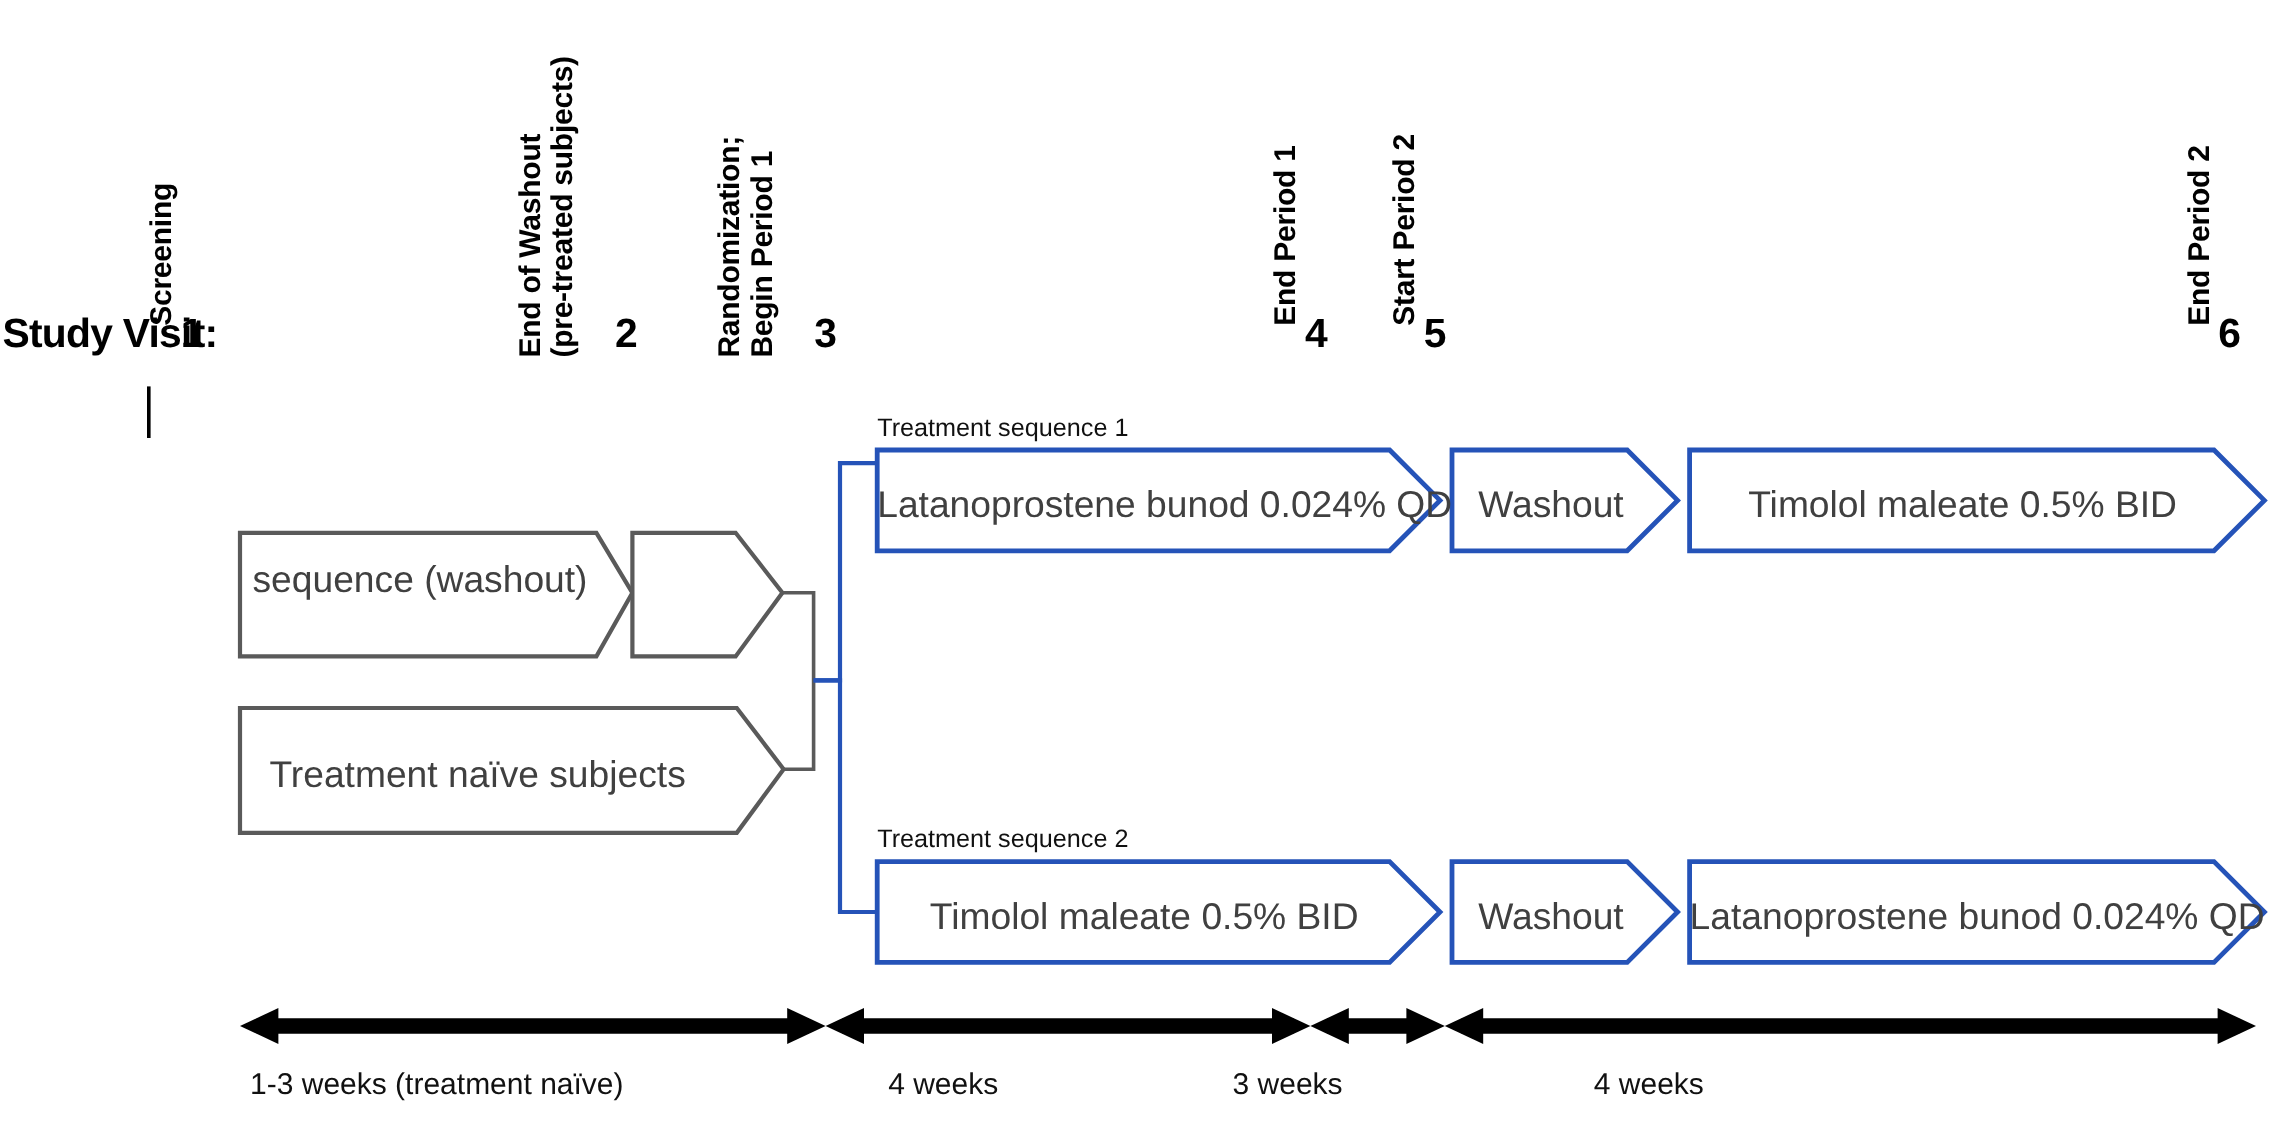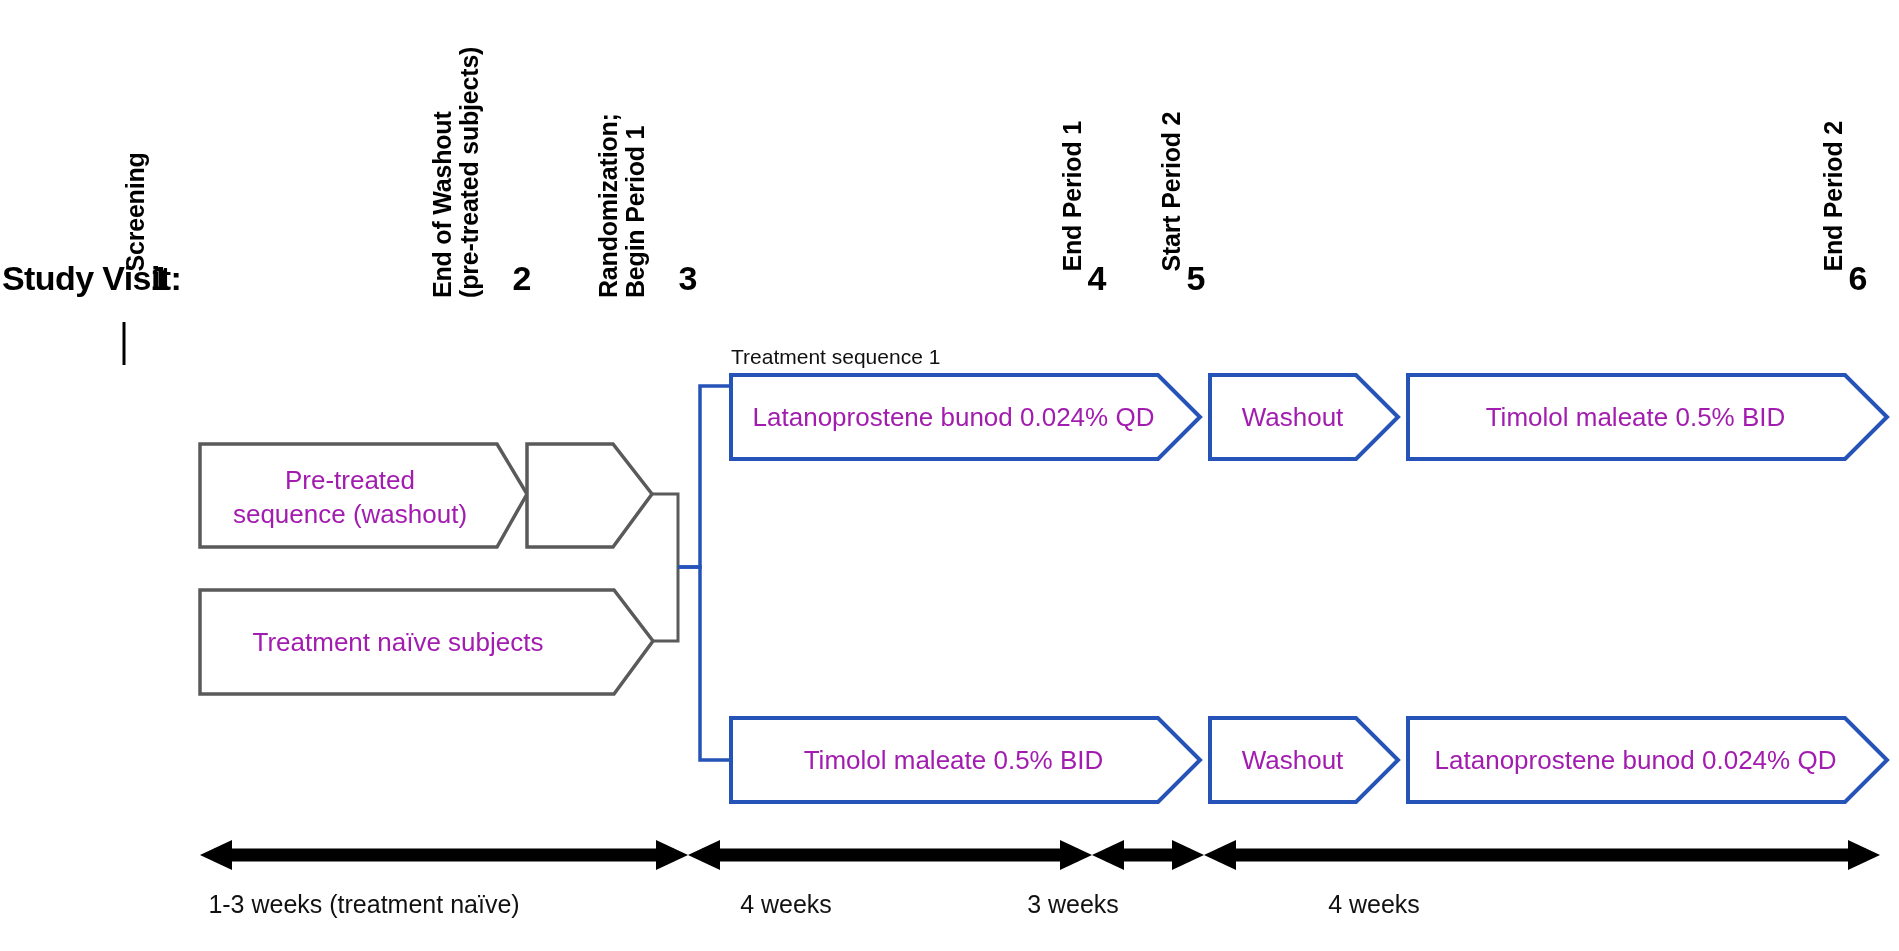--- a/index.html
+++ b/index.html
@@ -36,24 +36,24 @@
   .visit-num{
     position:absolute;top:0;
     font-weight:bold;font-size:34px;line-height:46px;
     text-align:center;width:40px;margin-left:-20px;
   }
 
   
   .arrow-text{
     position:absolute;
     text-align:center;
-    font-size:26px;
+    font-size:31px;
     line-height:1.22;
     white-space:nowrap;
-    color:#a21caf;
+    color:#404040;
   }
   .arrow-text.two{line-height:1.32;}
 
   .seq-caption{
     position:absolute;
     font-size:21px;
     white-space:nowrap;
     color:#111111;
   }
 
@@ -150,31 +150,33 @@
       <polygon points="1092,855 1124,840 1124,870" fill="#000000"></polygon>
       <polygon points="1204,855 1172,840 1172,870" fill="#000000"></polygon>
 
       <line x1="1218" y1="855" x2="1866" y2="855" stroke="#000000" stroke-width="13"></line>
       <polygon points="1204,855 1236,840 1236,870" fill="#000000"></polygon>
       <polygon points="1880,855 1848,840 1848,870" fill="#000000"></polygon>
     </g>
   </svg>
 
   <div class="arrow-text two" style="left:200px;top:463px;width:300px;">
-    <div>Pre-treated</div>
     <div>sequence (washout)</div>
   </div>
 
   <div class="arrow-text" style="left:188px;top:627px;width:420px;">
     <span>Treatment naïve subjects</span>
   </div>
 
   <div class="seq-caption" style="left:731px;top:345px;">
     <span>Treatment sequence 1</span>
   </div>
+  <div class="seq-caption" style="left:731px;top:688px;">
+    <span>Treatment sequence 2</span>
+  </div>
 
   <div class="arrow-text" style="left:731px;top:402px;width:445px;">
     <span>Latanoprostene bunod 0.024% QD</span>
   </div>
   <div class="arrow-text" style="left:1210px;top:402px;width:165px;">
     <span>Washout</span>
   </div>
   <div class="arrow-text" style="left:1408px;top:402px;width:455px;">
     <span>Timolol maleate 0.5% BID</span>
   </div>

